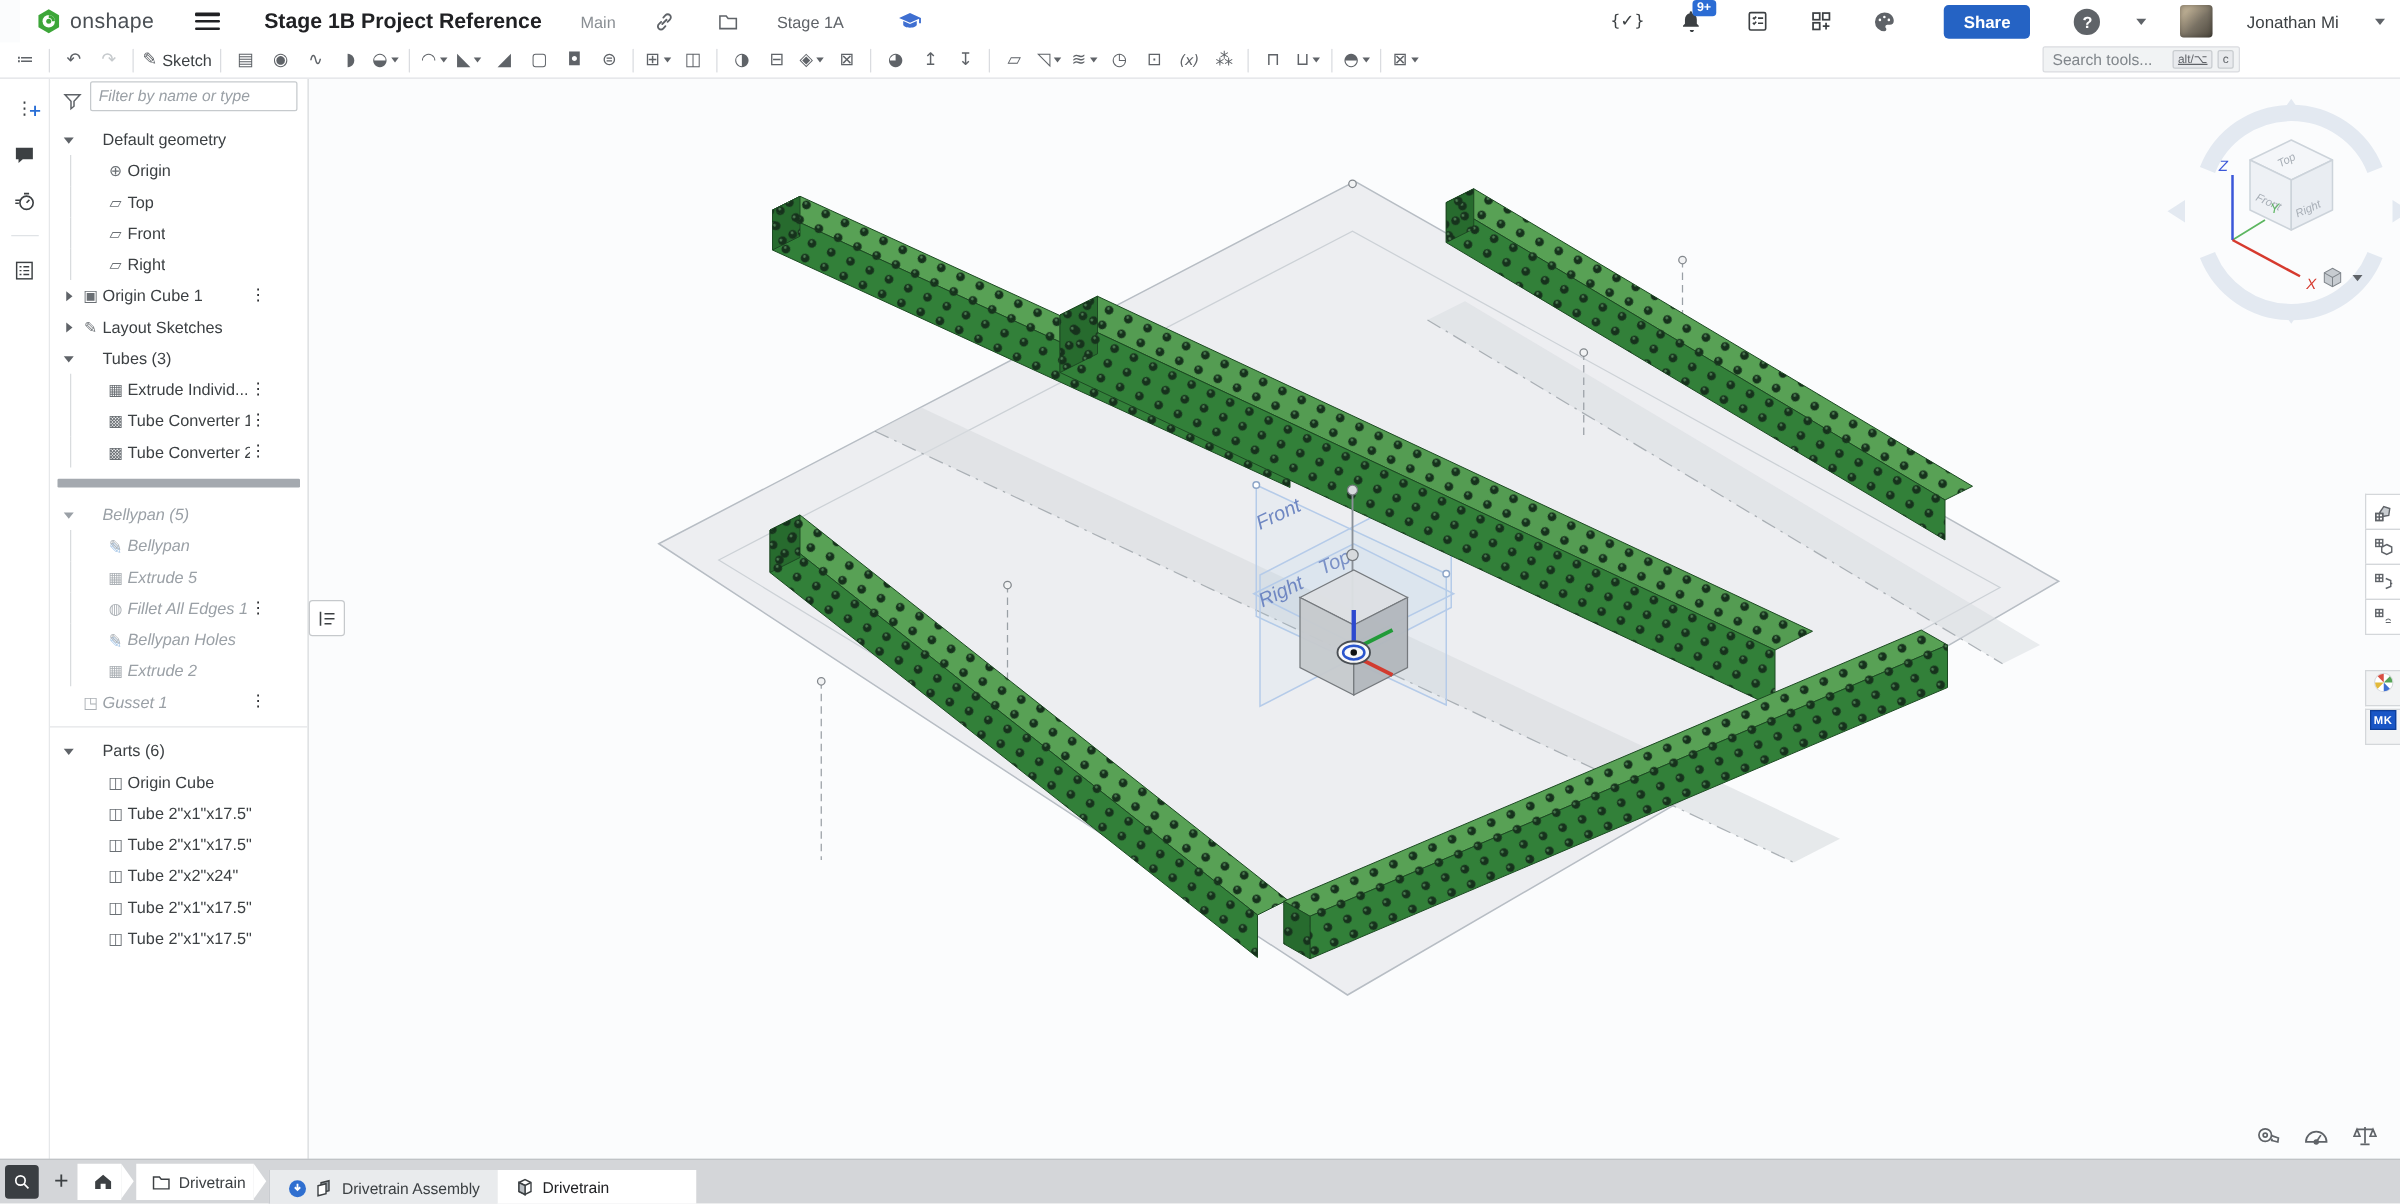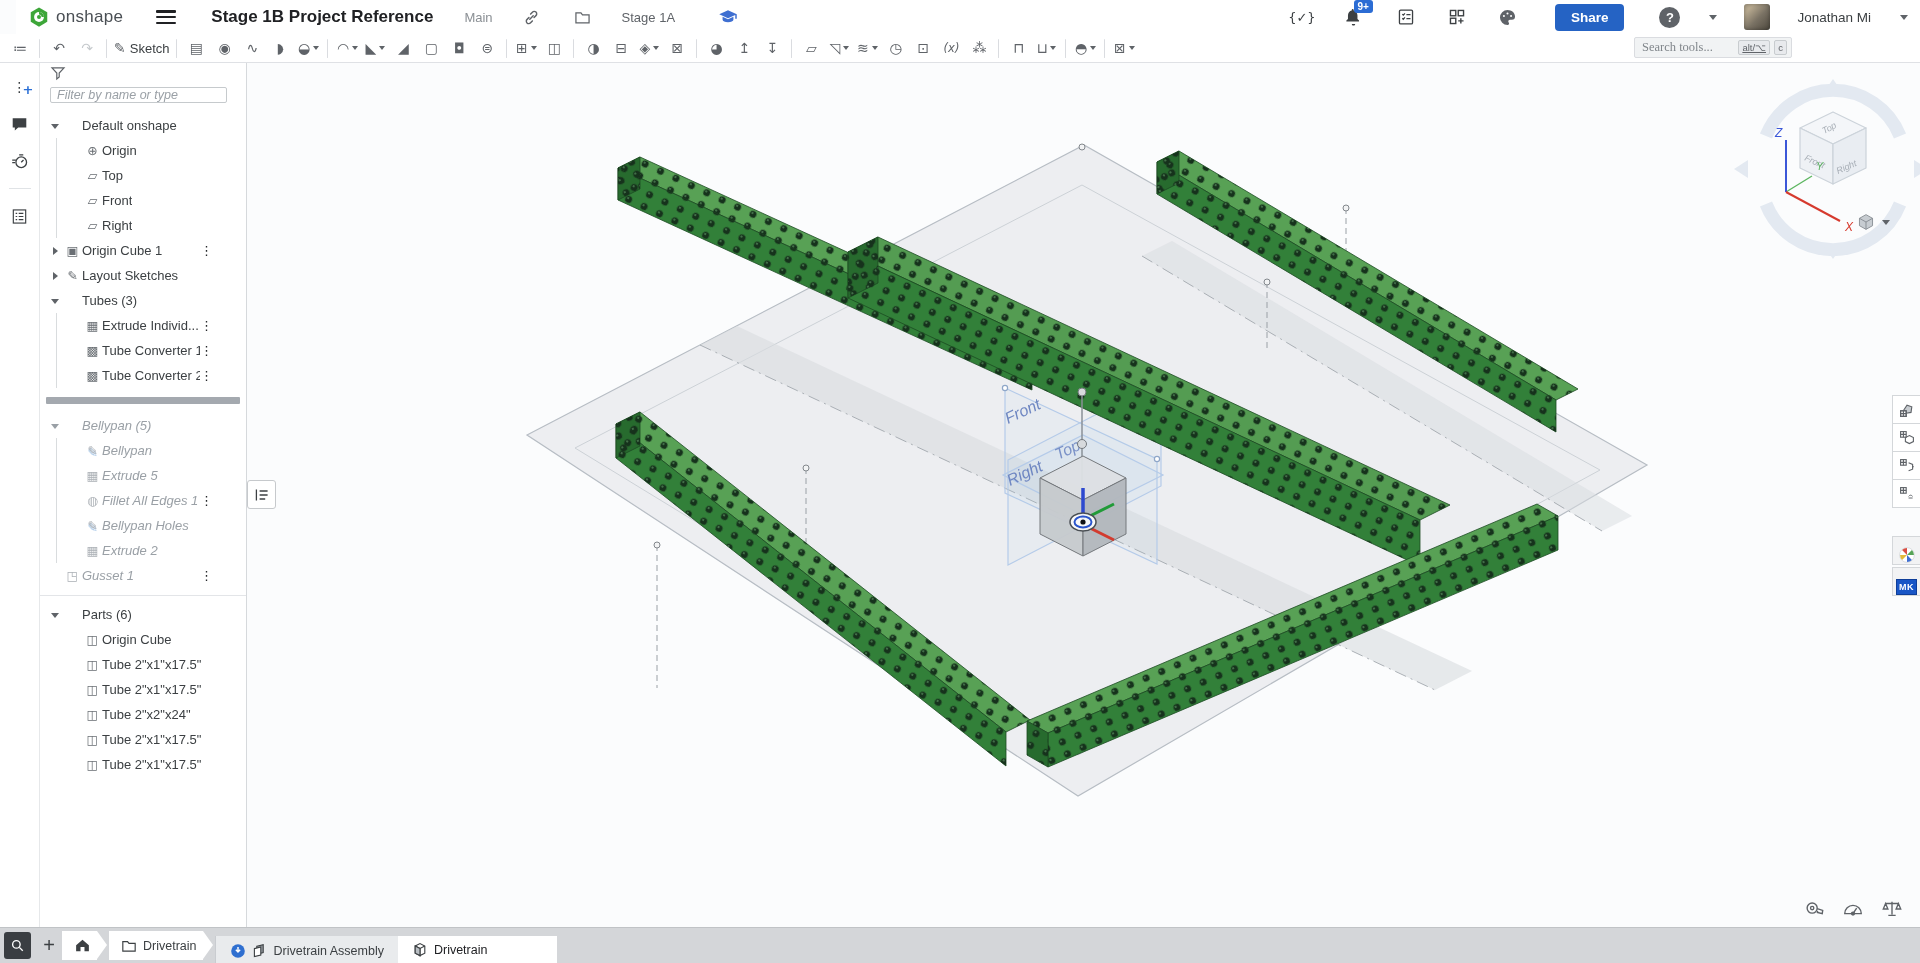--- a/index.html
+++ b/index.html
@@ -31,39 +31,39 @@
   .toolbar{position:absolute;top:34px;left:0;right:0;height:28px;background:#fff;border-bottom:1px solid #dfe1e5;display:flex;align-items:center;padding:0 6px;z-index:30;}
   .tbtn{min-width:24px;height:24px;display:flex;align-items:center;justify-content:center;color:#5f6368;font-size:14px;padding:0 2px;border-radius:2px;cursor:pointer;}
   .tbtn .lbl{font-size:13px;color:#3c4043;margin-left:4px;display:none;}
   .tbtn.withlabel .lbl{display:inline;}
   .tbtn.widetext .glyph{font-size:11.5px;font-style:italic;}
   .tbtn.disabled{color:#c6cacd;}
   .tbtn .caret{display:none;width:0;height:0;border-left:3.5px solid transparent;border-right:3.5px solid transparent;border-top:4px solid #5f6368;margin-left:3px;}
   .tbtn.hascaret .caret{display:block;}
   .tbtn.divider{min-width:1px;width:1px;height:19px;background:#dadce0;padding:0;margin:0 5px;cursor:default;}
   .searchbox{margin-left:auto;margin-right:128px;position:relative;width:158px;}
-  .searchbox input{width:100%;height:21px;background:#f1f3f4;border:1px solid #dadce0;border-radius:2px;font-size:12.5px;color:#5f6368;padding:0 52px 0 7px;box-sizing:border-box;font-family:Liberation Serif, serif;}
+  .searchbox input{width:100%;height:21px;background:#f1f3f4;border:1px solid #dadce0;border-radius:2px;font-size:12.5px;color:#5f6368;padding:0 52px 0 7px;box-sizing:border-box;font-family:Liberation Sans, sans-serif;}
   .searchbox input::placeholder{color:#80868b;}
   .kbd{position:absolute;top:3px;font-size:9.5px;color:#5f6368;background:#e8eaed;border:1px solid #c8cccf;border-radius:2px;padding:0 3px;line-height:13px;}
   .kbd.k1{right:22px;text-decoration:underline;}
   .kbd.k2{right:5px;}
 
   
   .leftcol{position:absolute;top:63px;left:0;bottom:35px;display:flex;z-index:20;}
   .strip{width:39px;background:#fff;border-right:1px solid #e6e8ea;display:flex;flex-direction:column;align-items:center;padding-top:14px;gap:17px;}
   .strip .sico{width:20px;height:20px;display:flex;align-items:center;justify-content:center;cursor:pointer;}
   .strip .sdiv{width:22px;height:1px;background:#e0e3e6;}
   .dotsplus{font-size:14px;color:#3c4043;position:relative;font-family:"DejaVu Sans",sans-serif;}
   .dotsplus b{color:#2a6fd6;font-size:13px;position:absolute;right:-7px;top:3px;}
 
   .fpanel{width:206px;background:#fff;border-right:1px solid #d6d9dc;display:flex;flex-direction:column;}
   .fp-head{display:flex;align-items:center;padding:10px 10px 6px 10px;}
   .fp-title{font-size:14px;color:#202124;}
   .fp-hicons{margin-left:auto;display:flex;gap:10px;align-items:center;}
-  .fp-filter{display:flex;align-items:flex-start;gap:6px;padding:2px 8px 8px 10px;flex-direction:column;}
+  .fp-filter{display:flex;align-items:flex-end;gap:6px;padding:2px 8px 8px 10px;}
   .fp-filter input{flex:1;height:22px;border:1px solid #c6cacd;border-radius:2px;font-size:12.5px;font-style:italic;padding:0 6px;color:#3c4043;font-family:"Liberation Sans",sans-serif;min-width:0;}
   .fp-filter input::placeholder{color:#9aa0a6;}
   .ftree{flex:1;overflow:hidden;padding-top:2px;}
   .frow{display:flex;align-items:center;height:25px;font-size:13px;color:#3c4043;cursor:pointer;}
   .frow.lvl0{padding-left:8px;}
   .frow.lvl1{padding-left:28px;}
   .frow.hasline{background:linear-gradient(#d9dcde,#d9dcde) 16px 0/1px 100% no-repeat;}
   .chev{width:15px;height:15px;position:relative;flex:none;}
   .chev-down .chev::before{content:"";position:absolute;left:3px;top:6px;border-left:4.5px solid transparent;border-right:4.5px solid transparent;border-top:5.5px solid #5f6368;}
   .chev-right .chev::before{content:"";position:absolute;left:5px;top:4px;border-top:4.5px solid transparent;border-bottom:4.5px solid transparent;border-left:5.5px solid #5f6368;}
@@ -81,21 +81,21 @@
 
   .flyout-btn{position:absolute;left:247px;top:480px;width:27px;height:27px;background:#fff;border:1px solid #c6c9cc;border-radius:3px;z-index:21;display:flex;align-items:center;justify-content:center;cursor:pointer;}
 
   
   .vp{position:absolute;inset:0;z-index:1;}
 
   
   .righttabs{position:absolute;right:0;top:396px;z-index:15;display:flex;flex-direction:column;}
   .rtab{width:27px;height:27px;background:#fff;border:1px solid #d4d7da;border-right:none;display:flex;align-items:center;justify-content:center;margin-top:-1px;cursor:pointer;}
   .apptabs{position:absolute;right:0;top:536px;z-index:15;display:flex;flex-direction:column;gap:2px;}
-  .atab{width:27px;height:27px;background:#f2f3f4;border:1px solid #d4d7da;border-right:none;display:flex;align-items:flex-end;justify-content:center;cursor:pointer;}
+  .atab{width:27px;height:27px;background:#f2f3f4;border:1px solid #d4d7da;border-right:none;display:flex;align-items:flex-start;justify-content:center;cursor:pointer;}
   .mk-label{background:#1956c6;color:#fff;font-size:9px;font-weight:bold;padding:2px 2.5px;letter-spacing:.4px;border:1px solid #0e3e99;}
 
   .measure-strip{position:absolute;right:16px;bottom:42px;display:flex;gap:15px;z-index:15;}
   .measure-strip .mico{width:24px;height:24px;display:flex;align-items:center;justify-content:center;cursor:pointer;}
 
   .viewopts{position:absolute;right:30px;top:213px;display:flex;align-items:center;gap:5px;z-index:15;cursor:pointer;}
 
   
   .bottombar{position:absolute;left:0;right:0;bottom:0;height:35px;background:#d4d6d9;border-top:1px solid #c0c3c6;display:flex;align-items:center;z-index:30;}
   .bb-search{width:27px;height:27px;background:#3a3e42;border-radius:3px;margin:0 5px 0 4px;display:flex;align-items:center;justify-content:center;cursor:pointer;}
@@ -559,21 +559,21 @@
             <path d="M2.5 3.5h15L11.5 10v5l-3 2.5v-7.5z"></path>
           </svg>
         <input type="text" placeholder="Filter by name or type" style="">
       </div>
       <div class="ftree">
         <div>
 
             <div class="frow lvl0 chev-down">
               <span class="chev"></span>
               <span class="ficon"></span>
-              <span class="flabel">Default onshape</span>
+              <span class="flabel">Default geometry</span>
 
             </div>
 
             <div class="frow lvl1 hasline">
               <span class="chev"></span>
               <span class="ficon">⊕</span>
               <span class="flabel">Origin</span>
 
             </div>
 

